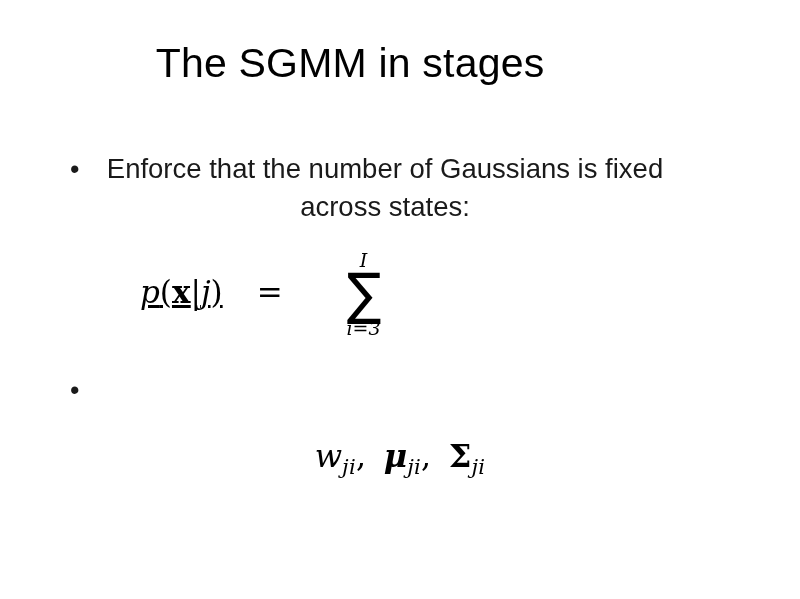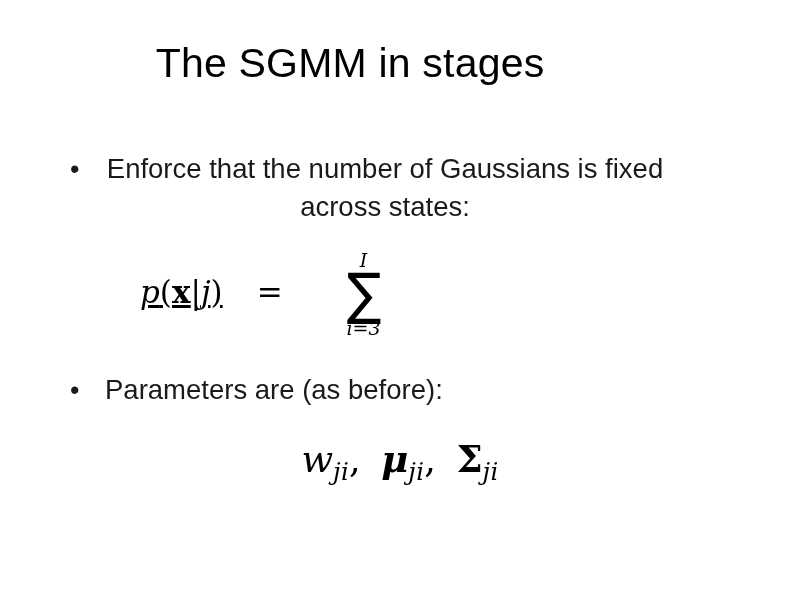--- a/index.html
+++ b/index.html
@@ -134,21 +134,21 @@
     font-size: 1.12em;
     letter-spacing: -0.5px;
   }
 
   
   #equation-params {
     left: 0;
     top: 437px;
     width: 800px;
     text-align: center;
-    font-size: 37px;
+    font-size: 32px;
     white-space: nowrap;
   }
   #equation-params .gap { display: inline-block; width: 0.55em; }
 </style>
 </head>
 <body>
 
 <div class="slide">
 
   <div class="slide-title">The SGMM in stages</div>
@@ -170,20 +170,19 @@
         <span class="sum-upper">I</span>
         <span class="sum-sign">∑</span>
         <span class="sum-lower">i=3</span>
       </span>
 
     </div>
   </div>
 
   <div class="bullet" id="bullet-2">
     <span class="bullet-marker">•</span>
-    <span class="bullet-text">Parameters are (as before):</span>
   </div>
 
   <div class="math" id="equation-params">
     <span class="mi">w</span><span class="sub">ji</span><span class="mup">,</span><span class="gap"></span><span class="mbi">μ</span><span class="sub">ji</span><span class="mup">,</span><span class="gap"></span><span class="mb">Σ</span><span class="sub">ji</span>
   </div>
 
 </div>
 
 </body></html>

